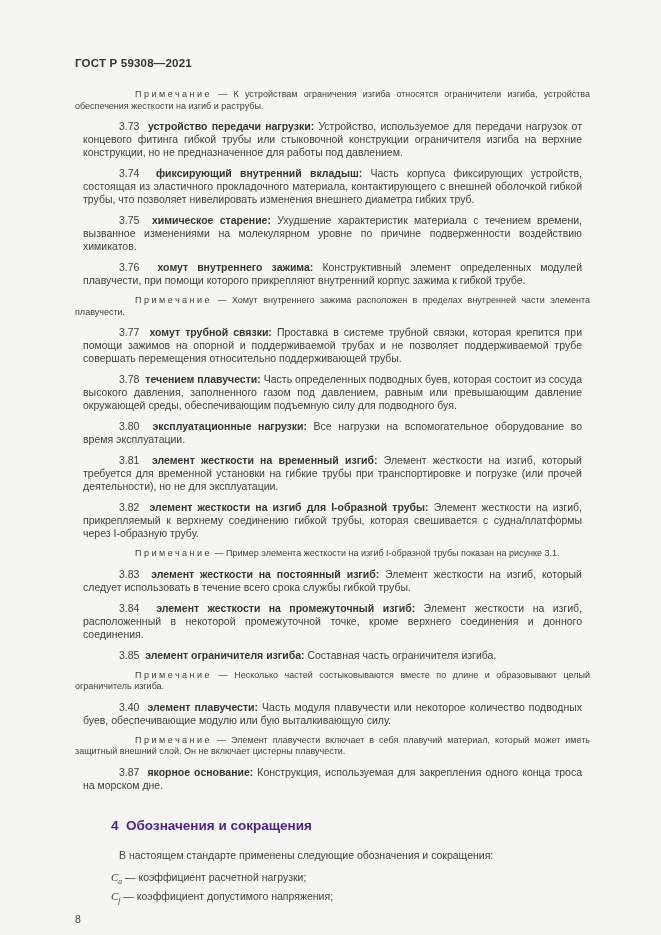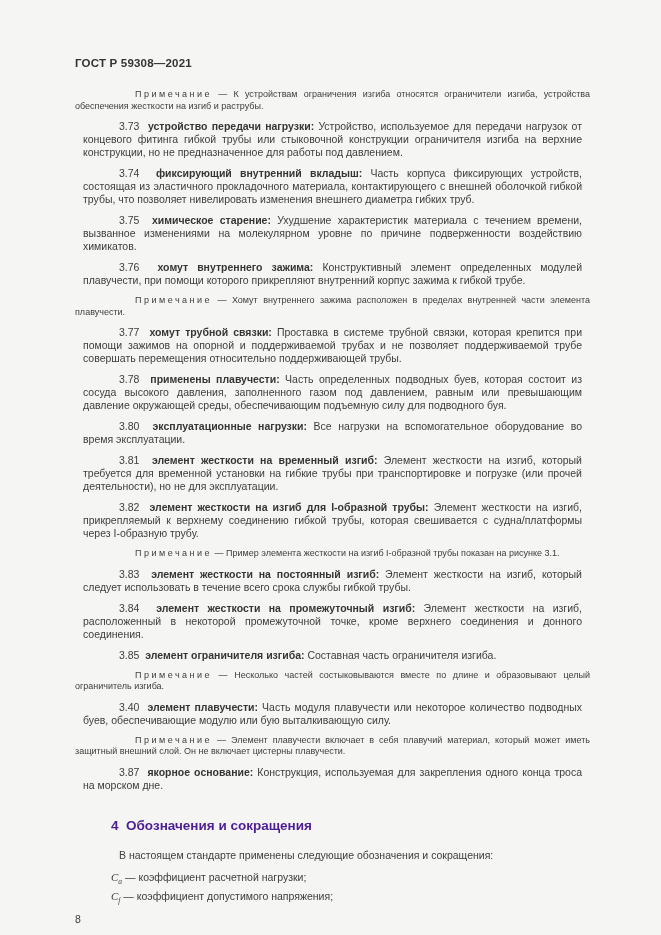--- a/index.html
+++ b/index.html
@@ -78,21 +78,21 @@
 <div class="page">
   <div class="doc-header">ГОСТ Р 59308—2021</div>
   <div class="doc-body">
       <p class="note"><span class="note-label">Примечание</span> — К устройствам ограничения изгиба относятся ограничители изгиба, устройства обеспечения жесткости на изгиб и раструбы.</p>
       <p class="def"><span class="def-num">3.73</span>&nbsp;&nbsp;<span class="def-term">устройство передачи нагрузки:</span> Устройство, используемое для передачи нагрузок от концевого фитинга гибкой трубы или стыковочной конструкции ограничителя изгиба на верхние конструкции, но не предназначенное для работы под давлением.</p>
       <p class="def"><span class="def-num">3.74</span>&nbsp;&nbsp;<span class="def-term">фиксирующий внутренний вкладыш:</span> Часть корпуса фиксирующих устройств, состоящая из эластичного прокладочного материала, контактирующего с внешней оболочкой гибкой трубы, что позволяет нивелировать изменения внешнего диаметра гибких труб.</p>
       <p class="def"><span class="def-num">3.75</span>&nbsp;&nbsp;<span class="def-term">химическое старение:</span> Ухудшение характеристик материала с течением времени, вызванное изменениями на молекулярном уровне по причине подверженности воздействию химикатов.</p>
       <p class="def"><span class="def-num">3.76</span>&nbsp;&nbsp;<span class="def-term">хомут внутреннего зажима:</span> Конструктивный элемент определенных модулей плавучести, при помощи которого прикрепляют внутренний корпус зажима к гибкой трубе.</p>
       <p class="note"><span class="note-label">Примечание</span> — Хомут внутреннего зажима расположен в пределах внутренней части элемента плавучести.</p>
       <p class="def"><span class="def-num">3.77</span>&nbsp;&nbsp;<span class="def-term">хомут трубной связки:</span> Проставка в системе трубной связки, которая крепится при помощи зажимов на опорной и поддерживаемой трубах и не позволяет поддерживаемой трубе совершать перемещения относительно поддерживающей трубы.</p>
-      <p class="def"><span class="def-num">3.78</span>&nbsp;&nbsp;<span class="def-term">применены плавучести:</span> Часть определенных подводных буев, которая состоит из сосуда высокого давления, заполненного газом под давлением, равным или превышающим давление окружающей среды, обеспечивающим подъемную силу для подводного буя.</p>
+      <p class="def"><span class="def-num">3.78</span>&nbsp;&nbsp;<span class="def-term">течением плавучести:</span> Часть определенных подводных буев, которая состоит из сосуда высокого давления, заполненного газом под давлением, равным или превышающим давление окружающей среды, обеспечивающим подъемную силу для подводного буя.</p>
       <p class="def"><span class="def-num">3.80</span>&nbsp;&nbsp;<span class="def-term">эксплуатационные нагрузки:</span> Все нагрузки на вспомогательное оборудование во время эксплуатации.</p>
       <p class="def"><span class="def-num">3.81</span>&nbsp;&nbsp;<span class="def-term">элемент жесткости на временный изгиб:</span> Элемент жесткости на изгиб, который требуется для временной установки на гибкие трубы при транспортировке и погрузке (или прочей деятельности), но не для эксплуатации.</p>
       <p class="def"><span class="def-num">3.82</span>&nbsp;&nbsp;<span class="def-term">элемент жесткости на изгиб для I-образной трубы:</span> Элемент жесткости на изгиб, прикрепляемый к верхнему соединению гибкой трубы, которая свешивается с судна/платформы через I-образную трубу.</p>
       <p class="note"><span class="note-label">Примечание</span> — Пример элемента жесткости на изгиб I-образной трубы показан на рисунке 3.1.</p>
       <p class="def"><span class="def-num">3.83</span>&nbsp;&nbsp;<span class="def-term">элемент жесткости на постоянный изгиб:</span> Элемент жесткости на изгиб, который следует использовать в течение всего срока службы гибкой трубы.</p>
       <p class="def"><span class="def-num">3.84</span>&nbsp;&nbsp;<span class="def-term">элемент жесткости на промежуточный изгиб:</span> Элемент жесткости на изгиб, расположенный в некоторой промежуточной точке, кроме верхнего соединения и донного соединения.</p>
       <p class="def"><span class="def-num">3.85</span>&nbsp;&nbsp;<span class="def-term">элемент ограничителя изгиба:</span> Составная часть ограничителя изгиба.</p>
       <p class="note"><span class="note-label">Примечание</span> — Несколько частей состыковываются вместе по длине и образовывают целый ограничитель изгиба.</p>
       <p class="def"><span class="def-num">3.40</span>&nbsp;&nbsp;<span class="def-term">элемент плавучести:</span> Часть модуля плавучести или некоторое количество подводных буев, обеспечивающие модулю или бую выталкивающую силу.</p>
       <p class="note"><span class="note-label">Примечание</span> — Элемент плавучести включает в себя плавучий материал, который может иметь защитный внешний слой. Он не включает цистерны плавучести.</p>

